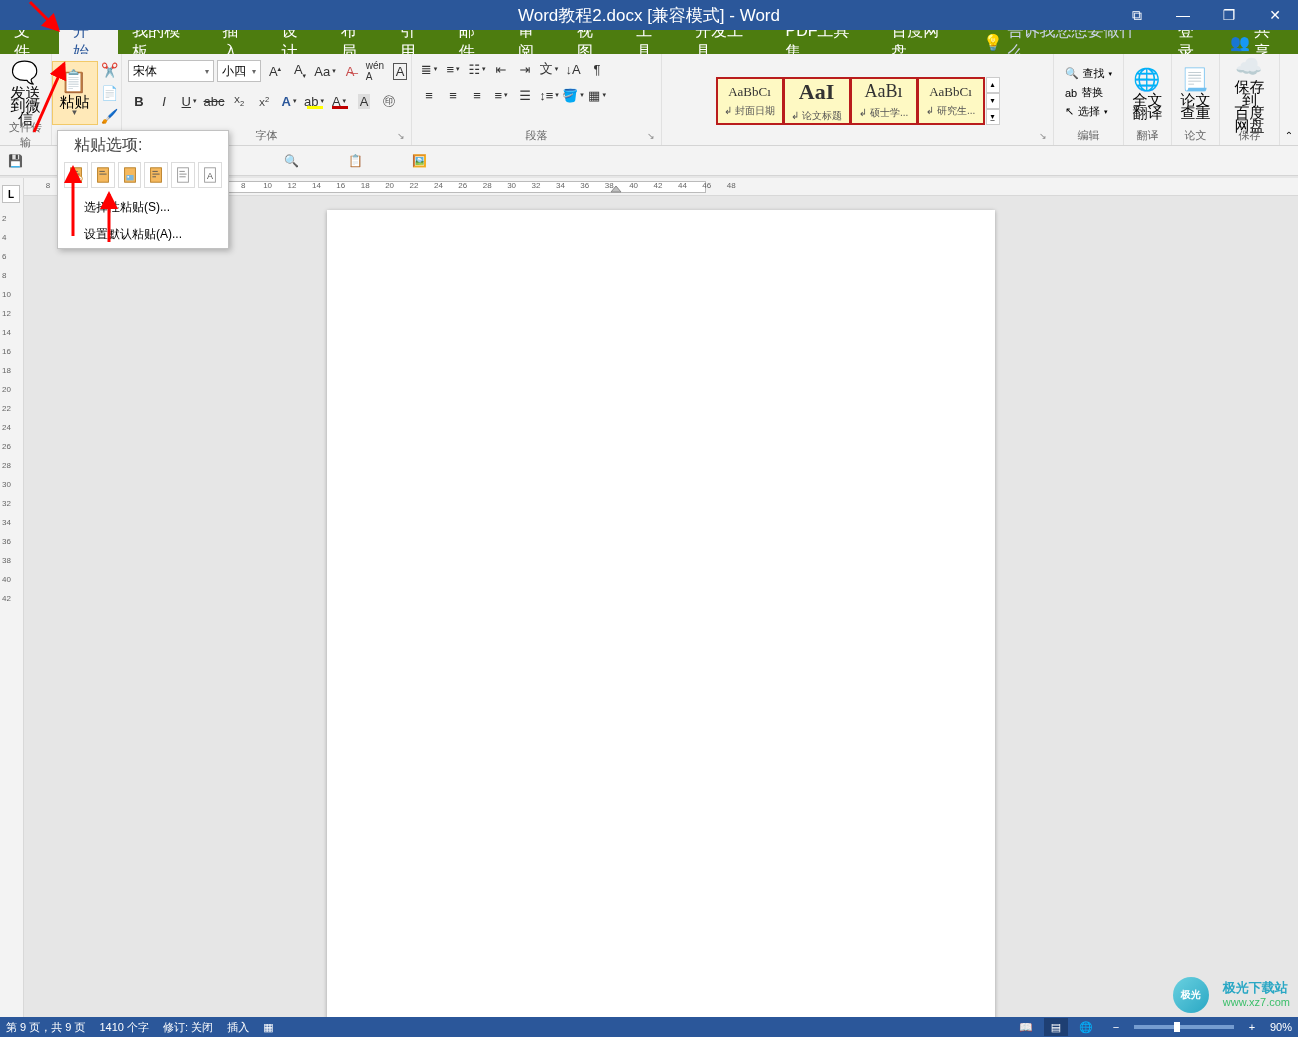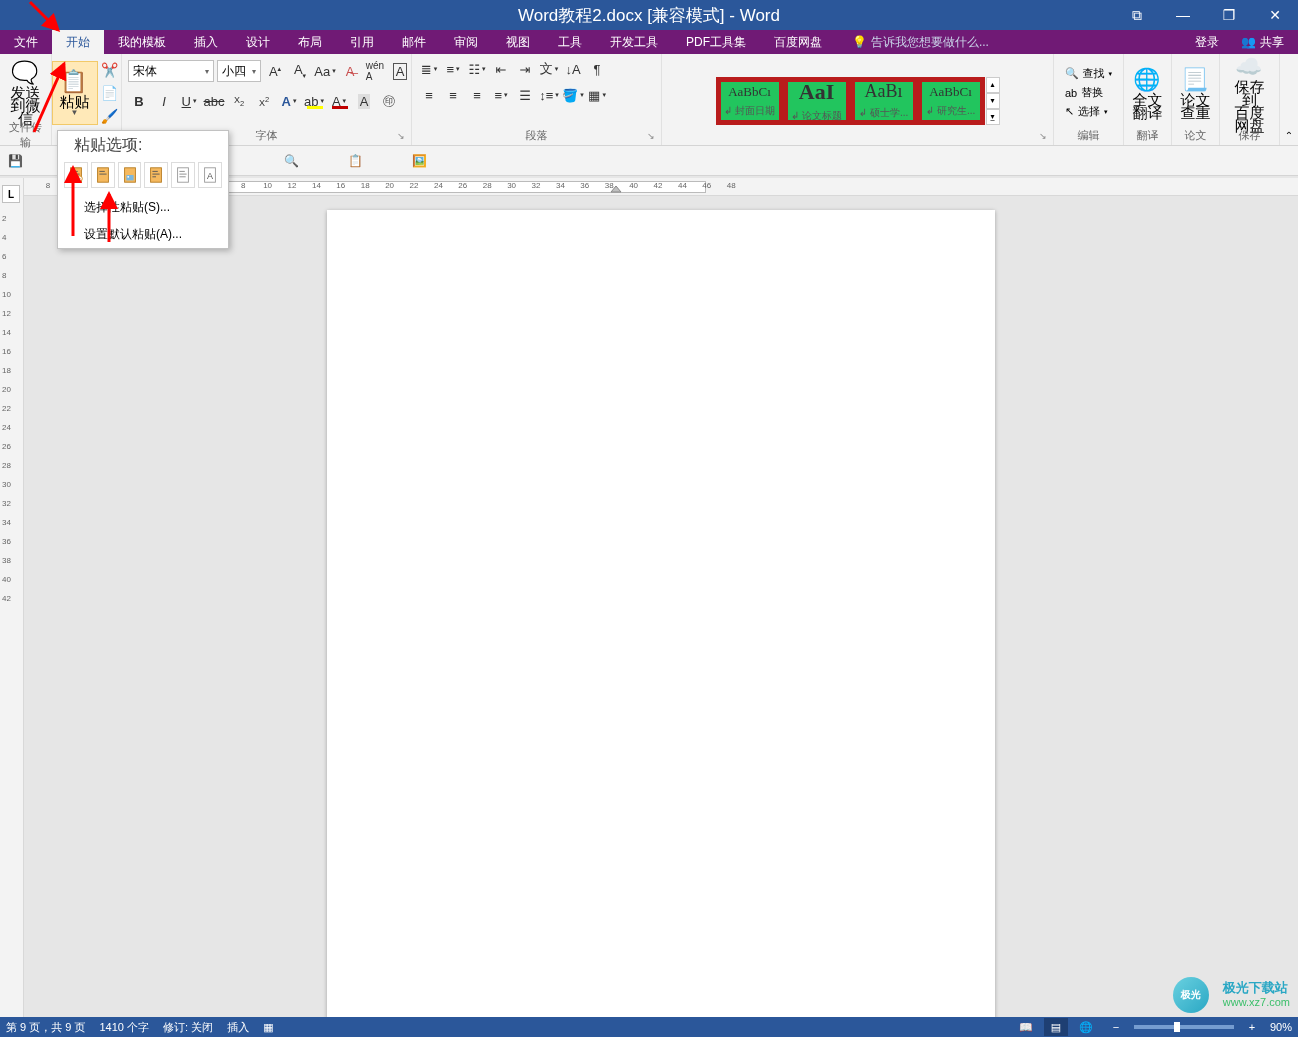--- a/index.html
+++ b/index.html
@@ -7,21 +7,21 @@
   
   
   .titlebar { height: 30px; background: #2b579a; color: #fff; display: flex; align-items: center; position: relative; }
   .titlebar .title { position: absolute; left: 50%; transform: translateX(-50%); font-size: 17px; white-space: nowrap; }
   .titlebar .winctrl { margin-left: auto; display: flex; }
   .titlebar .winctrl .wbtn { width: 46px; height: 30px; display: flex; align-items: center; justify-content: center; font-size: 14px; cursor: pointer; }
   .titlebar .wbtn.close { width: 46px; }
   .titlebar .ribbon-display { width: 46px; display:flex; align-items:center; justify-content:center; }
 
   
-  .menubar { height: 24px; background: #701a75; color:#fff; display:flex; align-items:stretch; font-size:12px; }
+  .menubar { height: 24px; background: #4d7c0f; color:#fff; display:flex; align-items:stretch; font-size:16px; }
   .menubar .tab { padding: 0 14px; display:flex; align-items:center; cursor:pointer; }
   .menubar .tab.active { background:#f3f3f3; color:#2b579a; }
   .menubar .tell { margin-left: 6px; color:#c9d3e8; display:flex; align-items:center; gap:4px; padding:0 10px; }
   .menubar .spacer { flex:1; }
   .menubar .right-actions { display:flex; align-items:center; gap:6px; padding-right:6px; }
   .menubar .right-actions .act { padding:0 8px; display:flex; align-items:center; gap:4px; cursor:pointer; }
 
   
   .ribbon { height: 92px; background:#f3f3f3; border-bottom:1px solid #d4d4d4; display:flex; position:relative; }
   .ribbon .group { border-right:1px solid #e1e1e1; display:flex; flex-direction:column; align-items:center; justify-content:flex-end; padding:4px 6px 2px; position:relative; }
@@ -41,21 +41,21 @@
   .fontgroup .row { display:flex; align-items:center; gap:3px; height:26px; }
   .combo { height:22px; border:1px solid #c0c0c0; background:#fff; display:flex; align-items:center; padding:0 4px; font-size:12px; cursor:pointer; }
   .combo .dd { margin-left:auto; font-size:8px; color:#666; padding-left:4px; }
   .sq { width:22px; height:22px; display:flex; align-items:center; justify-content:center; cursor:pointer; border:1px solid transparent; font-size:13px; color:#333; }
   .sq .mini-d { font-size:7px; margin-left:2px; }
   .sq.sup { font-size:9px; }
   .colorbar { width:16px; height:3px; position:absolute; bottom:2px; left:3px; }
 
   
   .styles { display:flex; gap:0; position:relative; }
-  .stylecard { width:68px; height:48px; border:5px solid #b91c1c; margin-right:-1px; display:flex; flex-direction:column; align-items:center; justify-content:center; cursor:pointer; background:#22c55e; }
+  .stylecard { width:68px; height:48px; border:2px solid #b91c1c; margin-right:-1px; display:flex; flex-direction:column; align-items:center; justify-content:center; cursor:pointer; background:#fef9c3; }
   .stylecard .prev { font-family: serif; font-size:13px; color:#333; }
   .stylecard .sname { font-size:10px; color:#555; margin-top:4px; }
   .style-scroll { display:flex; flex-direction:column; margin-left:2px; }
   .style-scroll .s { width:14px; height:16px; border:1px solid #ccc; display:flex; align-items:center; justify-content:center; font-size:8px; cursor:pointer; background:#fff; }
 
   
   .editing { display:flex; flex-direction:column; gap:2px; font-size:11px; }
   .editing .erow { display:flex; align-items:center; gap:4px; padding:1px 4px; cursor:pointer; white-space:nowrap; }
 
   

